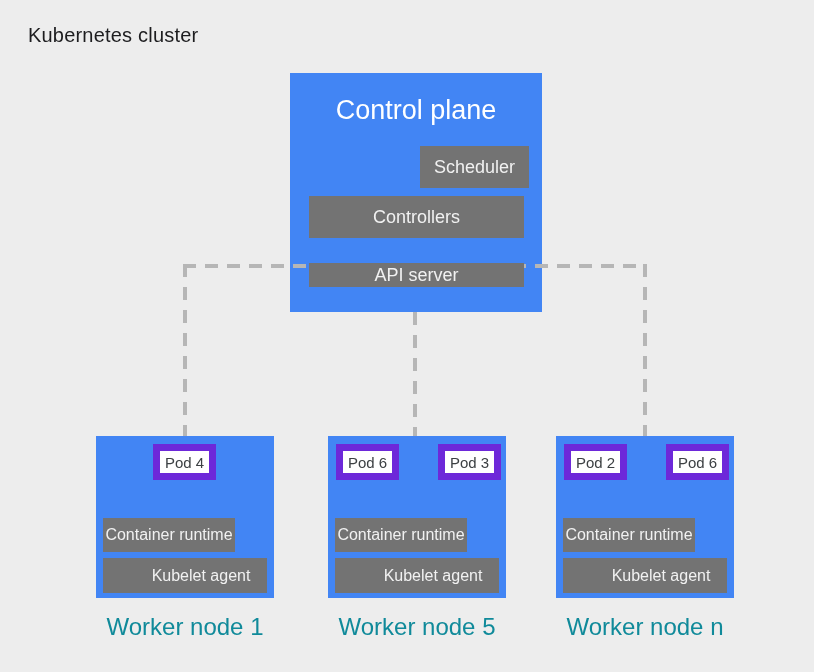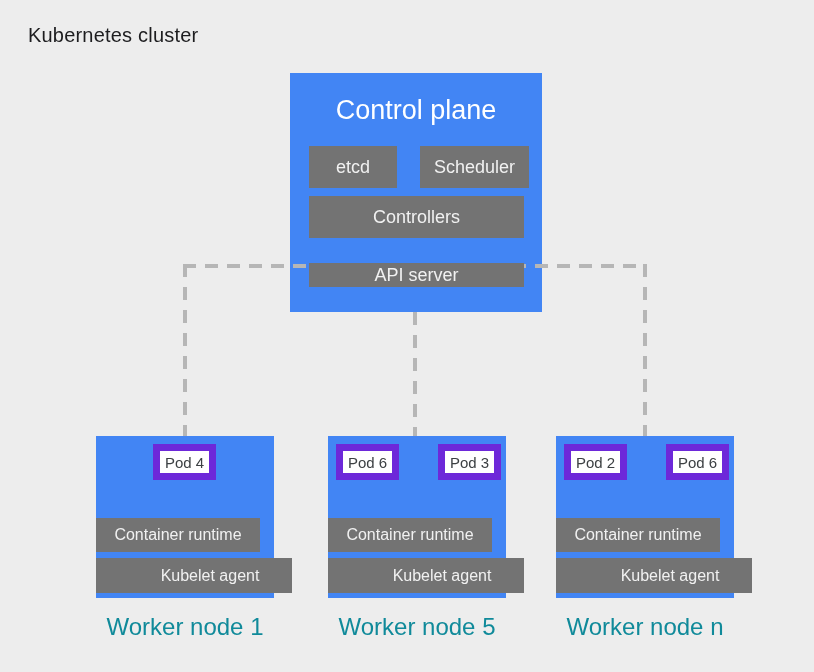--- a/index.html
+++ b/index.html
@@ -67,21 +67,21 @@
     border:7px solid #6d28d9; box-sizing:border-box;
     color:var(--pod-text, #3C4043);
     display:flex; align-items:center; justify-content:center;
     font-size:15px;
   }
   .pod-center { left:57px; }
   .pod-left   { left:8px; }
   .pod-right  { right:5px; }
 
   .node-comp {
-    position:absolute; left:0; width:164px;
+    position:absolute; left:7px; width:132px;
     background:var(--component-fill, #737373);
     color:var(--component-text, #F1F1F1);
     display:flex; align-items:center; justify-content:center;
     font-size:16px;
   }
   .runtime { top:82px;  height:34px; }
   .kubelet { top:122px; height:35px;padding-left:32px; }
 
   .node-label {
     position:absolute; top:613px; width:178px;
@@ -99,21 +99,20 @@
 
   <h1 class="page-title">Kubernetes cluster</h1>
 
   <div class="dash dash-h"></div>
   <div class="dash dash-v" id="dash-left"></div>
   <div class="dash dash-v" id="dash-mid"></div>
   <div class="dash dash-v" id="dash-right"></div>
 
   <section class="control-plane">
     <div class="cp-title">Control plane</div>
-    <div class="comp cp-etcd">etcd</div>
     <div class="comp cp-scheduler">Scheduler</div>
     <div class="comp cp-controllers">Controllers</div>
     <div class="comp cp-api">API server</div>
   </section>
 
   <section class="worker-node node-1">
     <div class="pod pod-center">Pod 4</div>
     <div class="node-comp runtime">Container runtime</div>
     <div class="node-comp kubelet">Kubelet agent</div>
   </section>

